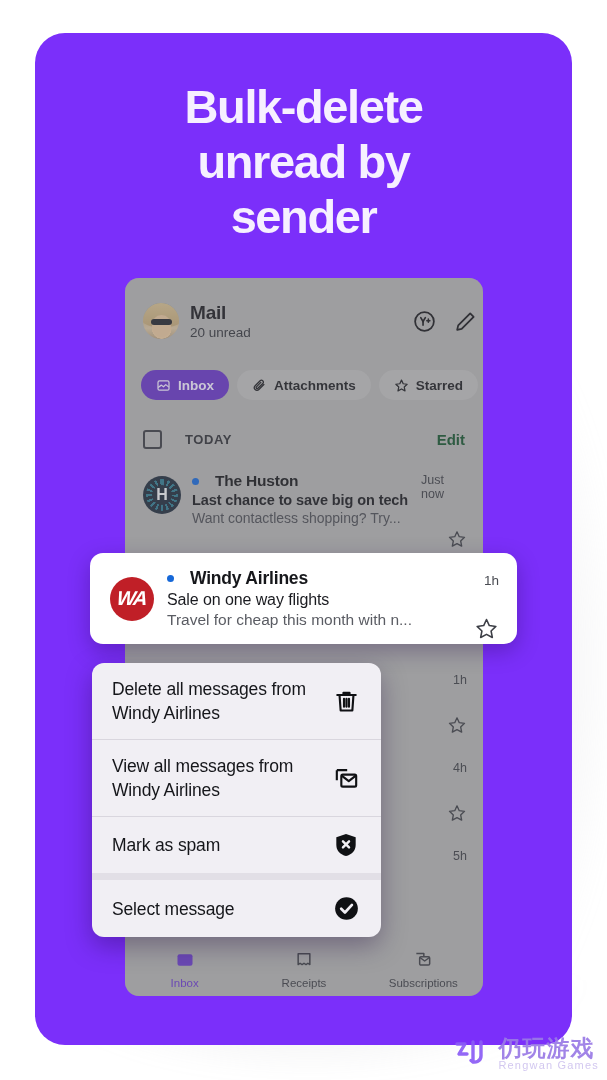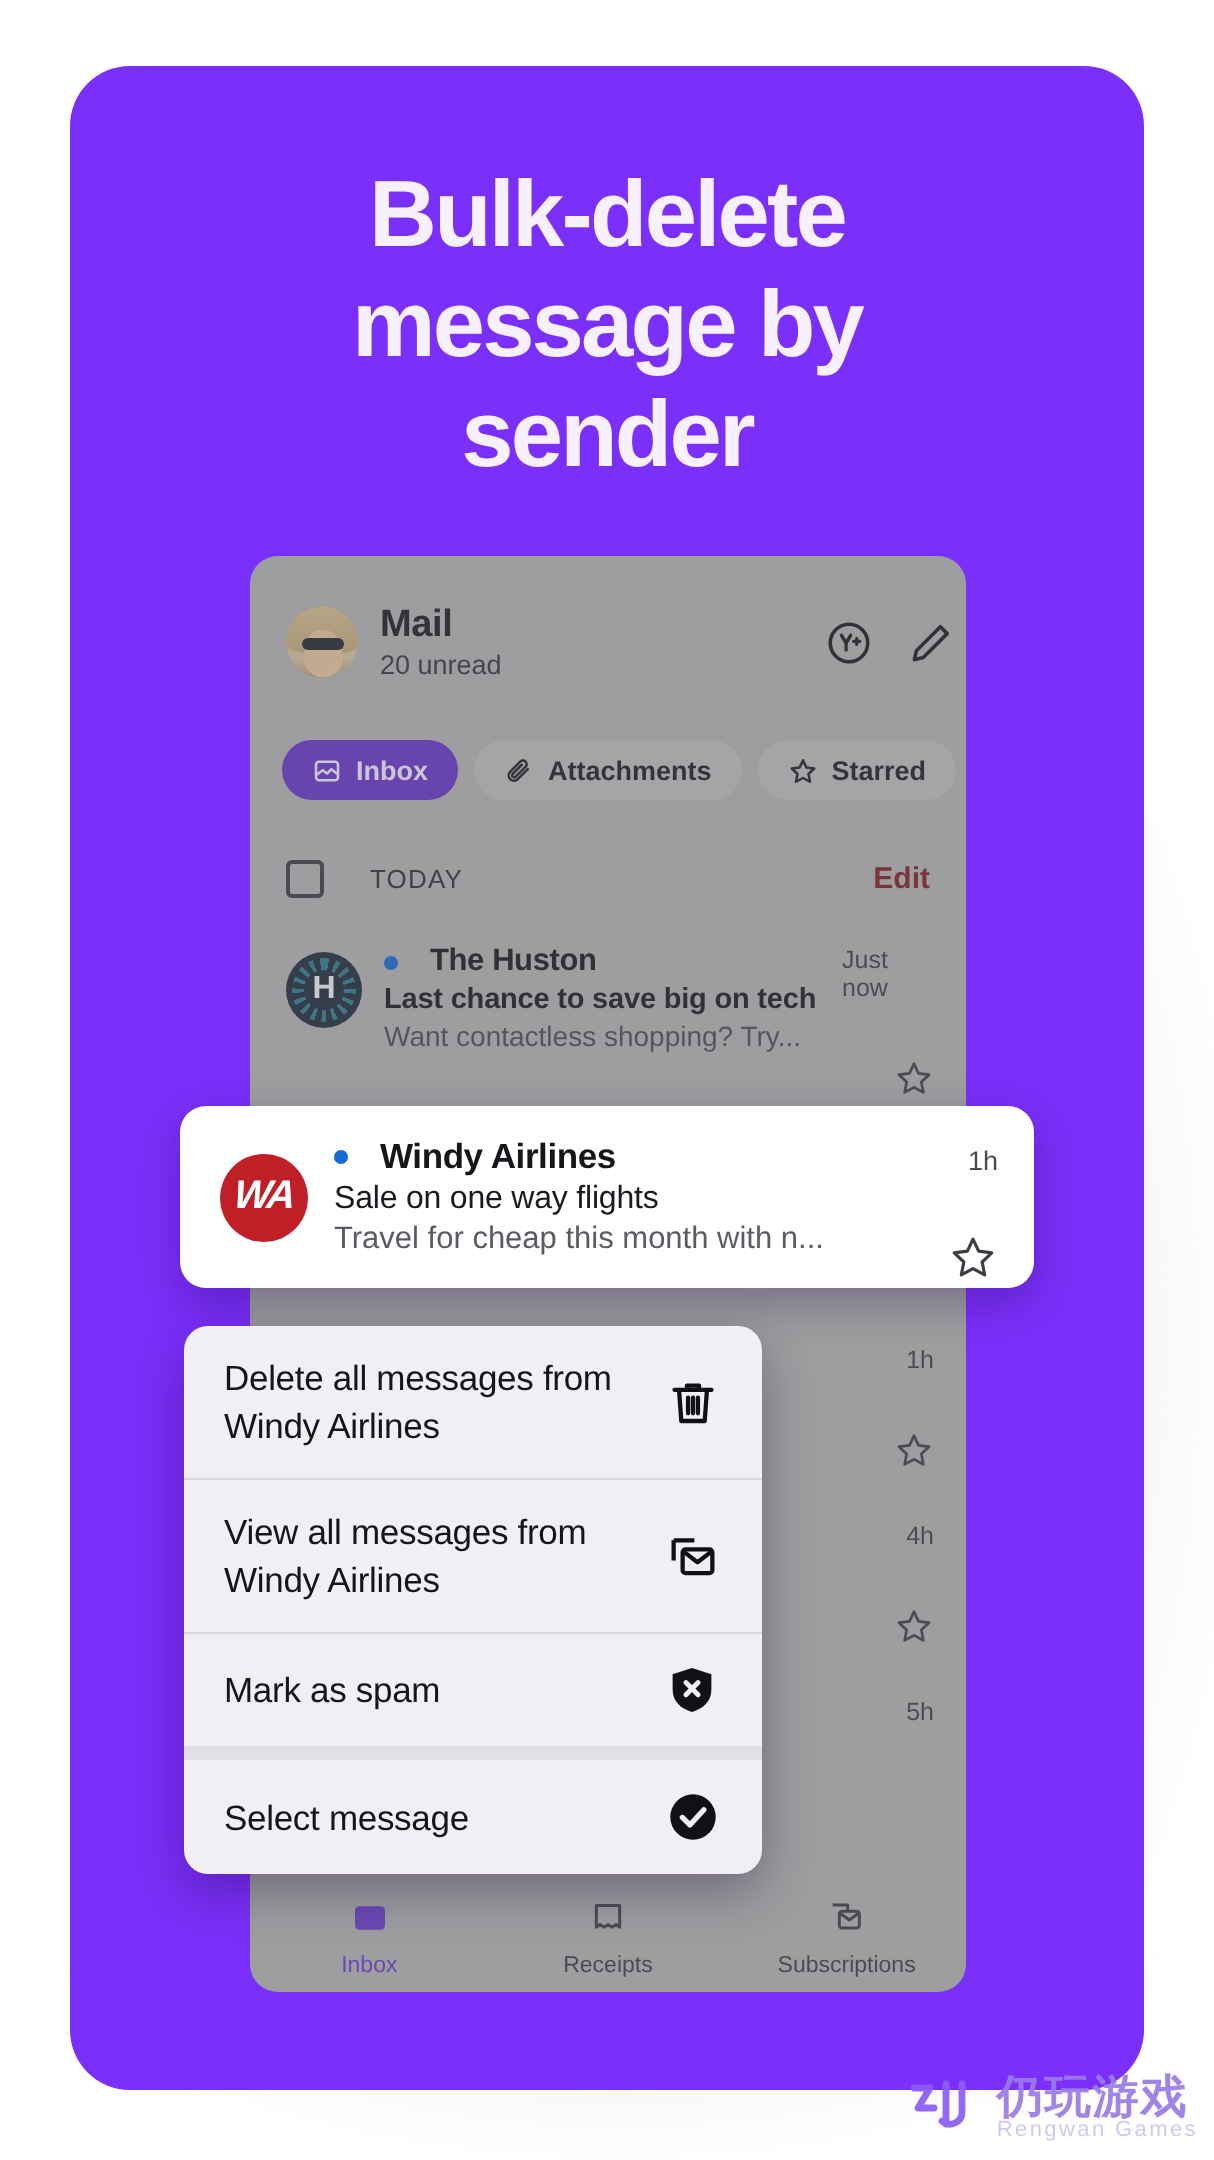--- a/index.html
+++ b/index.html
@@ -151,25 +151,25 @@
     position: absolute; left: 0; top: 140px;
     width: 358px; height: 42px;
     display: flex; align-items: center; padding: 0 18px;
     z-index: 5;
   }
   .chk {
     width: 19px; height: 19px; border: 2px solid #3c3d44; border-radius: 3px;
     flex: 0 0 19px;
   }
   .today {
-    margin-left: 23px; font-size: 13px; font-weight: normal;
+    margin-left: 23px; font-size: 13px; font-weight: bold;
     color: #2e3036; letter-spacing: 0.6px;
   }
   .edit {
-    margin-left: auto; font-size: 15px; font-weight: bold; color: #7f1d1d;
+    margin-left: auto; font-size: 15px; font-weight: bold; color: #14532d;
   }
 
   
   .row {
     position: absolute; left: 0; width: 358px;
     display: flex; padding: 8px 16px 8px 18px;
     z-index: 3;
   }
   .row-av {
     width: 38px; height: 38px; border-radius: 50%; flex: 0 0 38px;
@@ -314,21 +314,21 @@
 
 <div id="stage">
 
   <div class="bg-shadow"></div>
   <div class="bg-shadow2"></div>
 
   <div class="hero">
 
     <div class="hero-title">
       <span class="ln">Bulk-delete</span>
-      <span class="ln">message by</span>
+      <span class="ln">unread by</span>
       <span class="ln">sender</span>
     </div>
 
     <div class="phone">
 
       <div class="app-header">
         <div class="avatar">
           <div class="hair"></div>
             <div class="face"></div>
             <div class="shades"></div>

